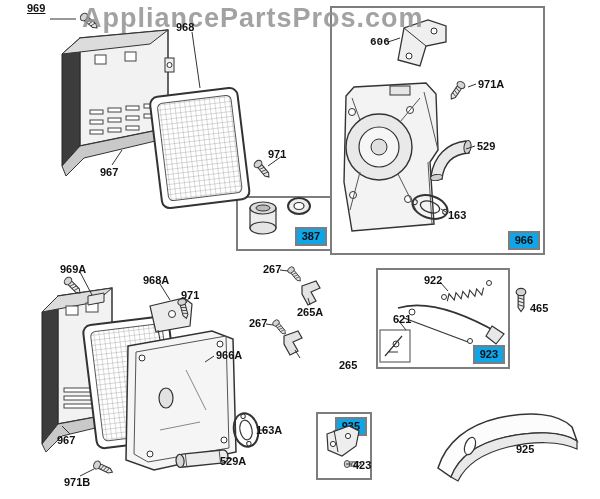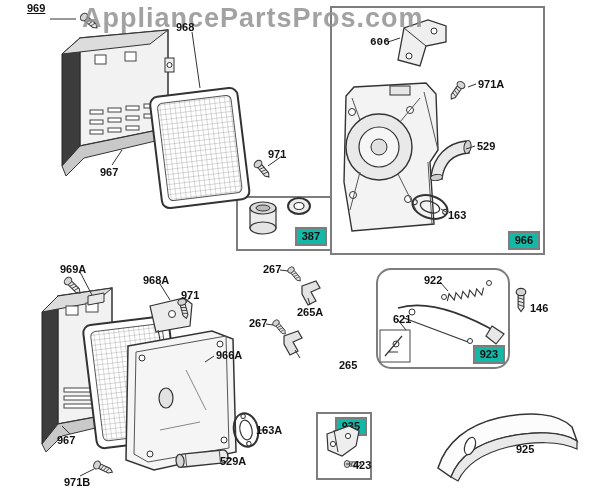--- a/index.html
+++ b/index.html
@@ -4,21 +4,21 @@
 <style>
   * { margin:0; padding:0; box-sizing:border-box; }
   body { background:#ffffff; }
   .stage {
     position:relative; width:600px; height:499px; background:#ffffff;
     overflow:hidden; font-family:"Liberation Sans", sans-serif;
   }
   svg.diagram { position:absolute; left:0; top:0; z-index:3; }
   .pbox { position:absolute; border:2px solid #7d7d7d; z-index:2; background:transparent; }
   .pbox .tag {
-    position:absolute; border:2px solid #7d7d7d; background:#14b8a6;
+    position:absolute; border:2px solid #7d7d7d; background:#0ea5e9;
     font-size:11px; font-weight:bold; color:#111; padding:0 5px; line-height:15px; z-index:4;
   }
   .tag.br { right:3px; bottom:3px; }
   .tag.tr { right:3px; top:3px; }
   .lbl {
     position:absolute; font-size:11px; font-weight:bold; color:#111;
     white-space:nowrap; z-index:6; line-height:13px;
   }
   .watermark {
     position:absolute; left:82px; top:3px; font-size:27px; font-weight:bold;
@@ -31,21 +31,21 @@
 <div class="stage">
 
   <div class="watermark">AppliancePartsPros.com</div>
 
   <div class="pbox" style="left:236px; top:196px; width:96px; height:55px;">
     <div class="tag br">387</div>
   </div>
   <div class="pbox" style="left:330px; top:6px; width:215px; height:249px;">
     <div class="tag br">966</div>
   </div>
-  <div class="pbox" style="left:376px; top:268px; width:134px; height:101px;border-radius:15px;">
+  <div class="pbox" style="left:376px; top:268px; width:134px; height:101px;">
     <div class="tag br">923</div>
   </div>
   <div class="pbox" style="left:316px; top:412px; width:56px; height:68px;">
     <div class="tag tr">935</div>
   </div>
 
   <svg class="diagram" width="600" height="499" viewBox="0 0 600 499">
     <defs>
       <pattern id="filterGrid" width="5" height="5" patternUnits="userSpaceOnUse">
         <path d="M0 0H5M0 0V5" stroke="#909090" stroke-width="0.7" fill="none"></path>
@@ -267,21 +267,21 @@
   <div class="lbl" style="left:60px; top:263px;">969A</div>
   <div class="lbl" style="left:143px; top:274px;">968A</div>
   <div class="lbl" style="left:181px; top:289px;">971</div>
   <div class="lbl" style="left:216px; top:349px;">966A</div>
   <div class="lbl" style="left:263px; top:263px;">267</div>
   <div class="lbl" style="left:297px; top:306px;">265A</div>
   <div class="lbl" style="left:249px; top:317px;">267</div>
   <div class="lbl" style="left:291px; top:359px;margin-left:48px;">265</div>
   <div class="lbl" style="left:424px; top:274px;">922</div>
   <div class="lbl" style="left:373px; top:313px;padding-left:20px;">621</div>
-  <div class="lbl" style="left:530px; top:302px;">146</div>
+  <div class="lbl" style="left:530px; top:302px;">465</div>
   <div class="lbl" style="left:57px; top:434px;">967</div>
   <div class="lbl" style="left:64px; top:476px;">971B</div>
   <div class="lbl" style="left:256px; top:424px;">163A</div>
   <div class="lbl" style="left:220px; top:455px;">529A</div>
   <div class="lbl" style="left:353px; top:459px;">423</div>
   <div class="lbl" style="left:516px; top:443px;">925</div>
 
 </div>
 
 </body></html>

